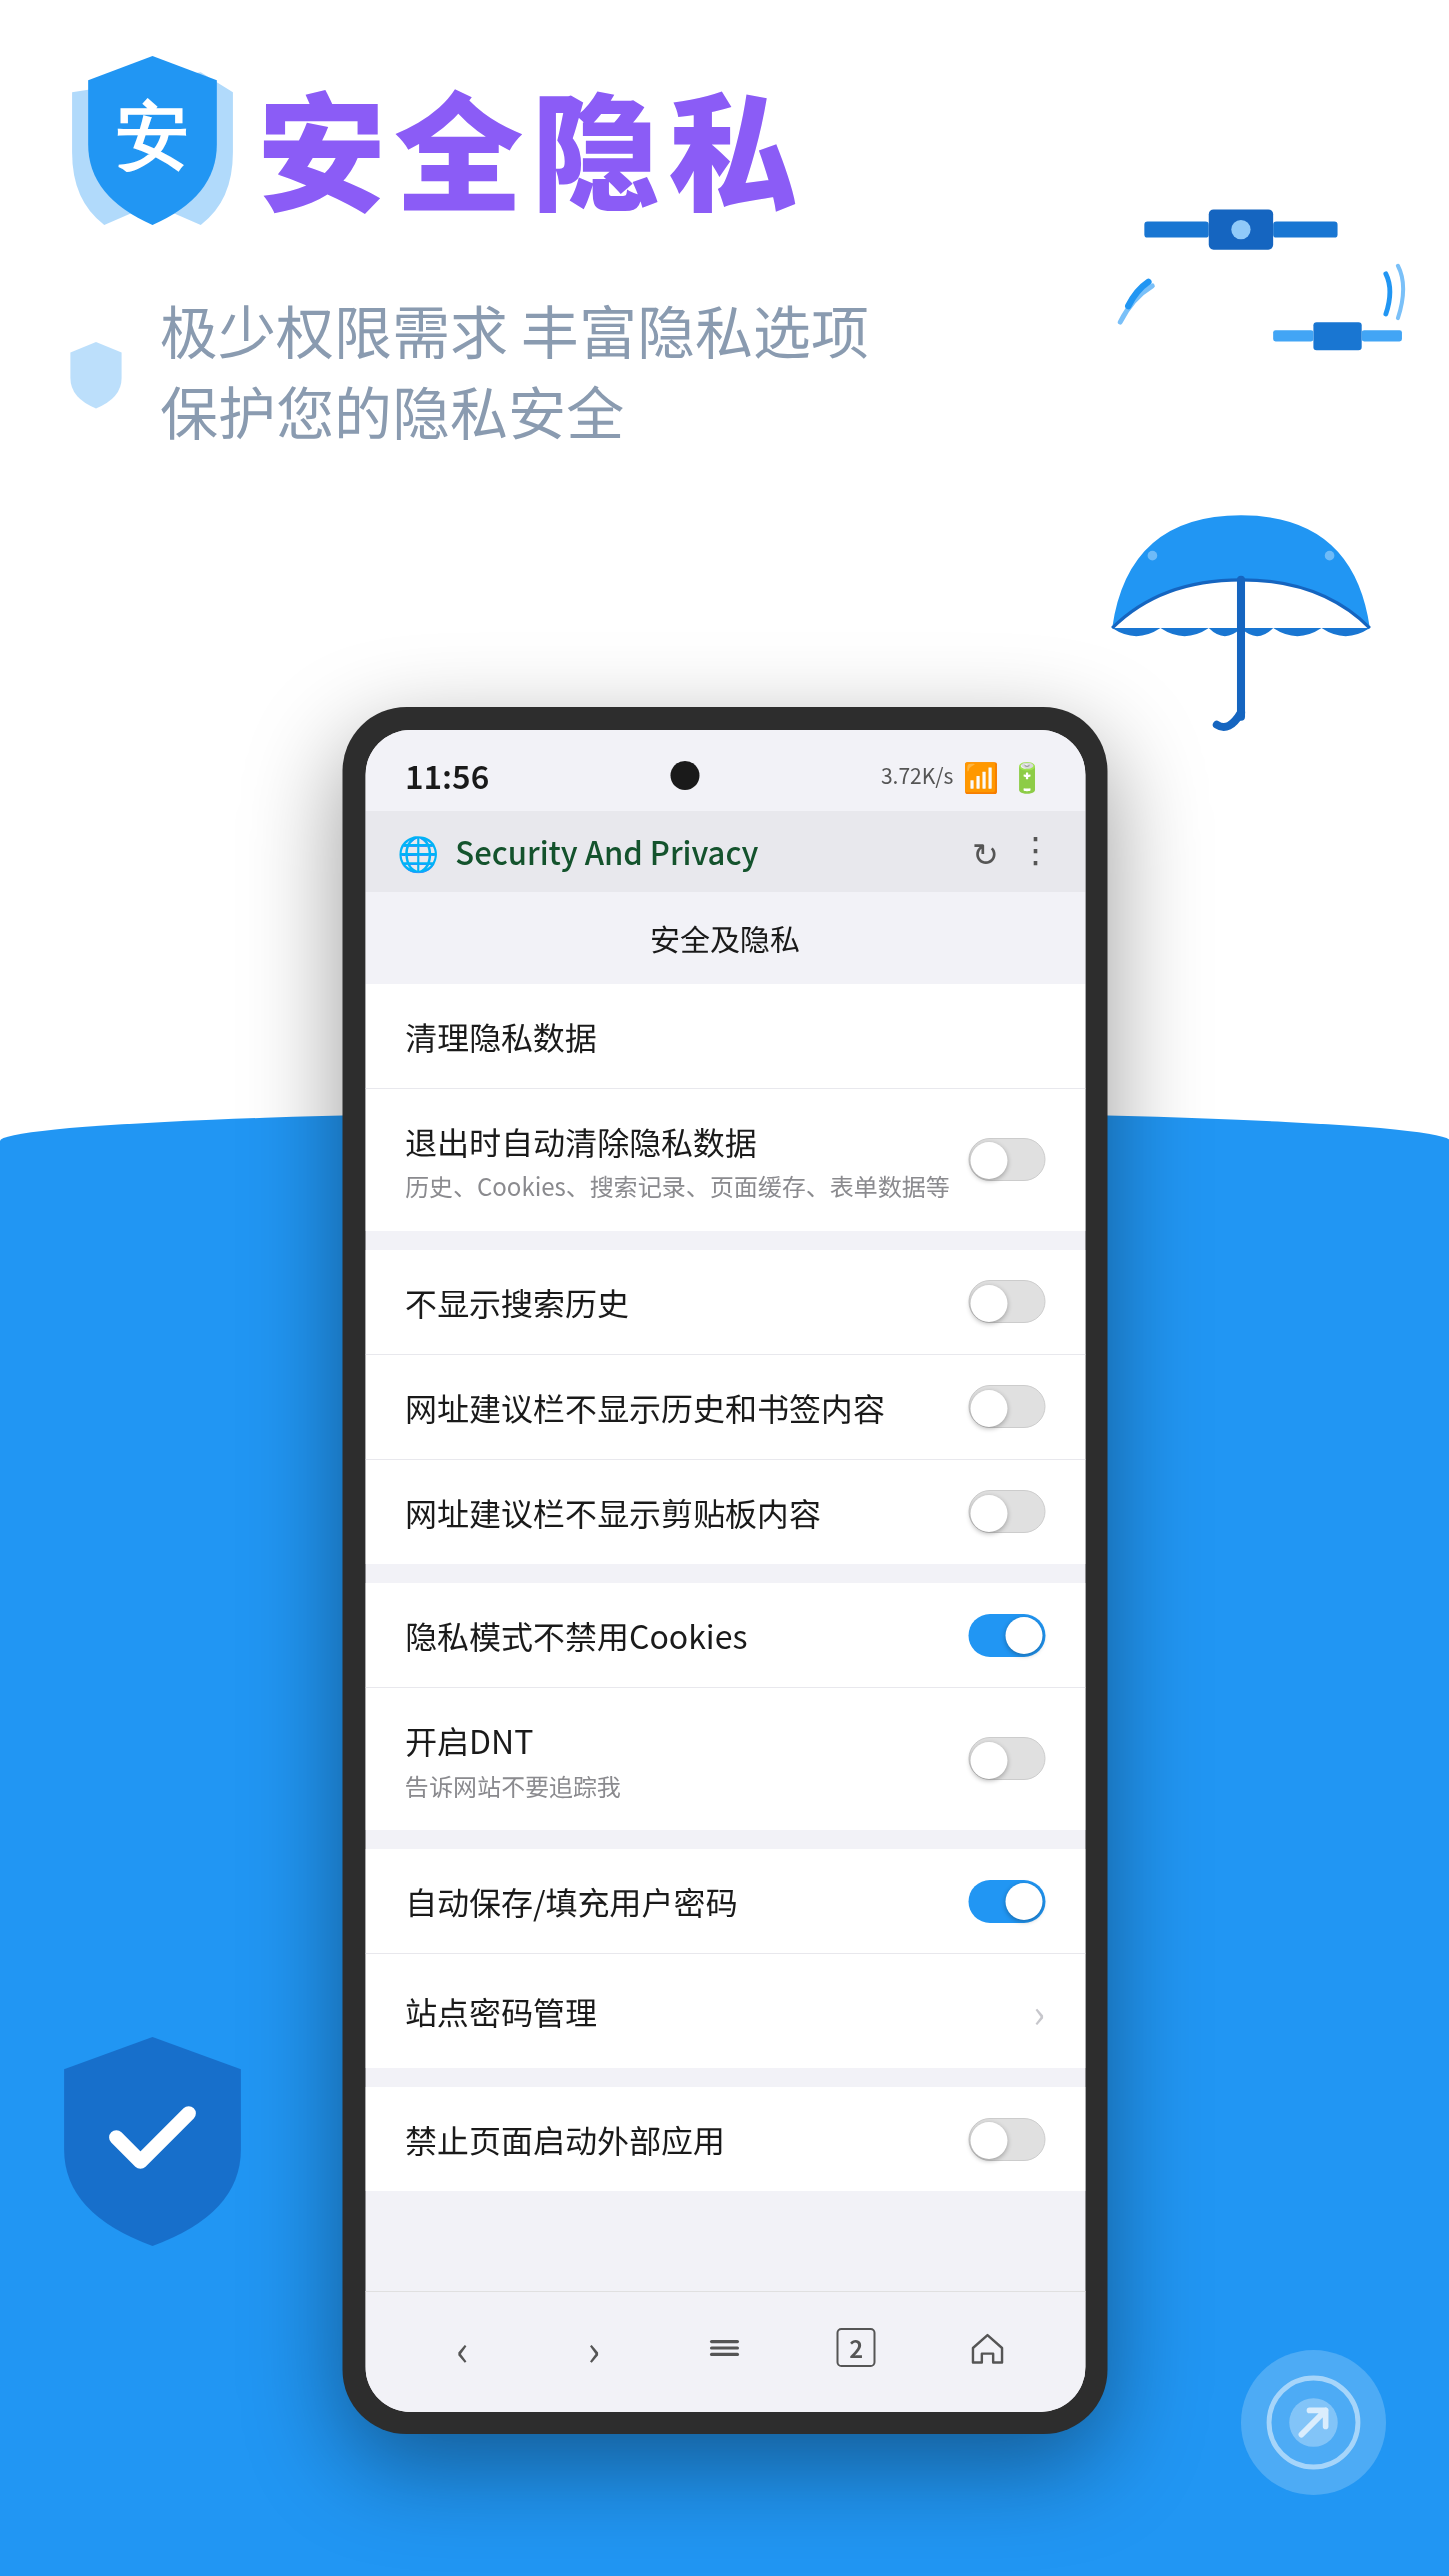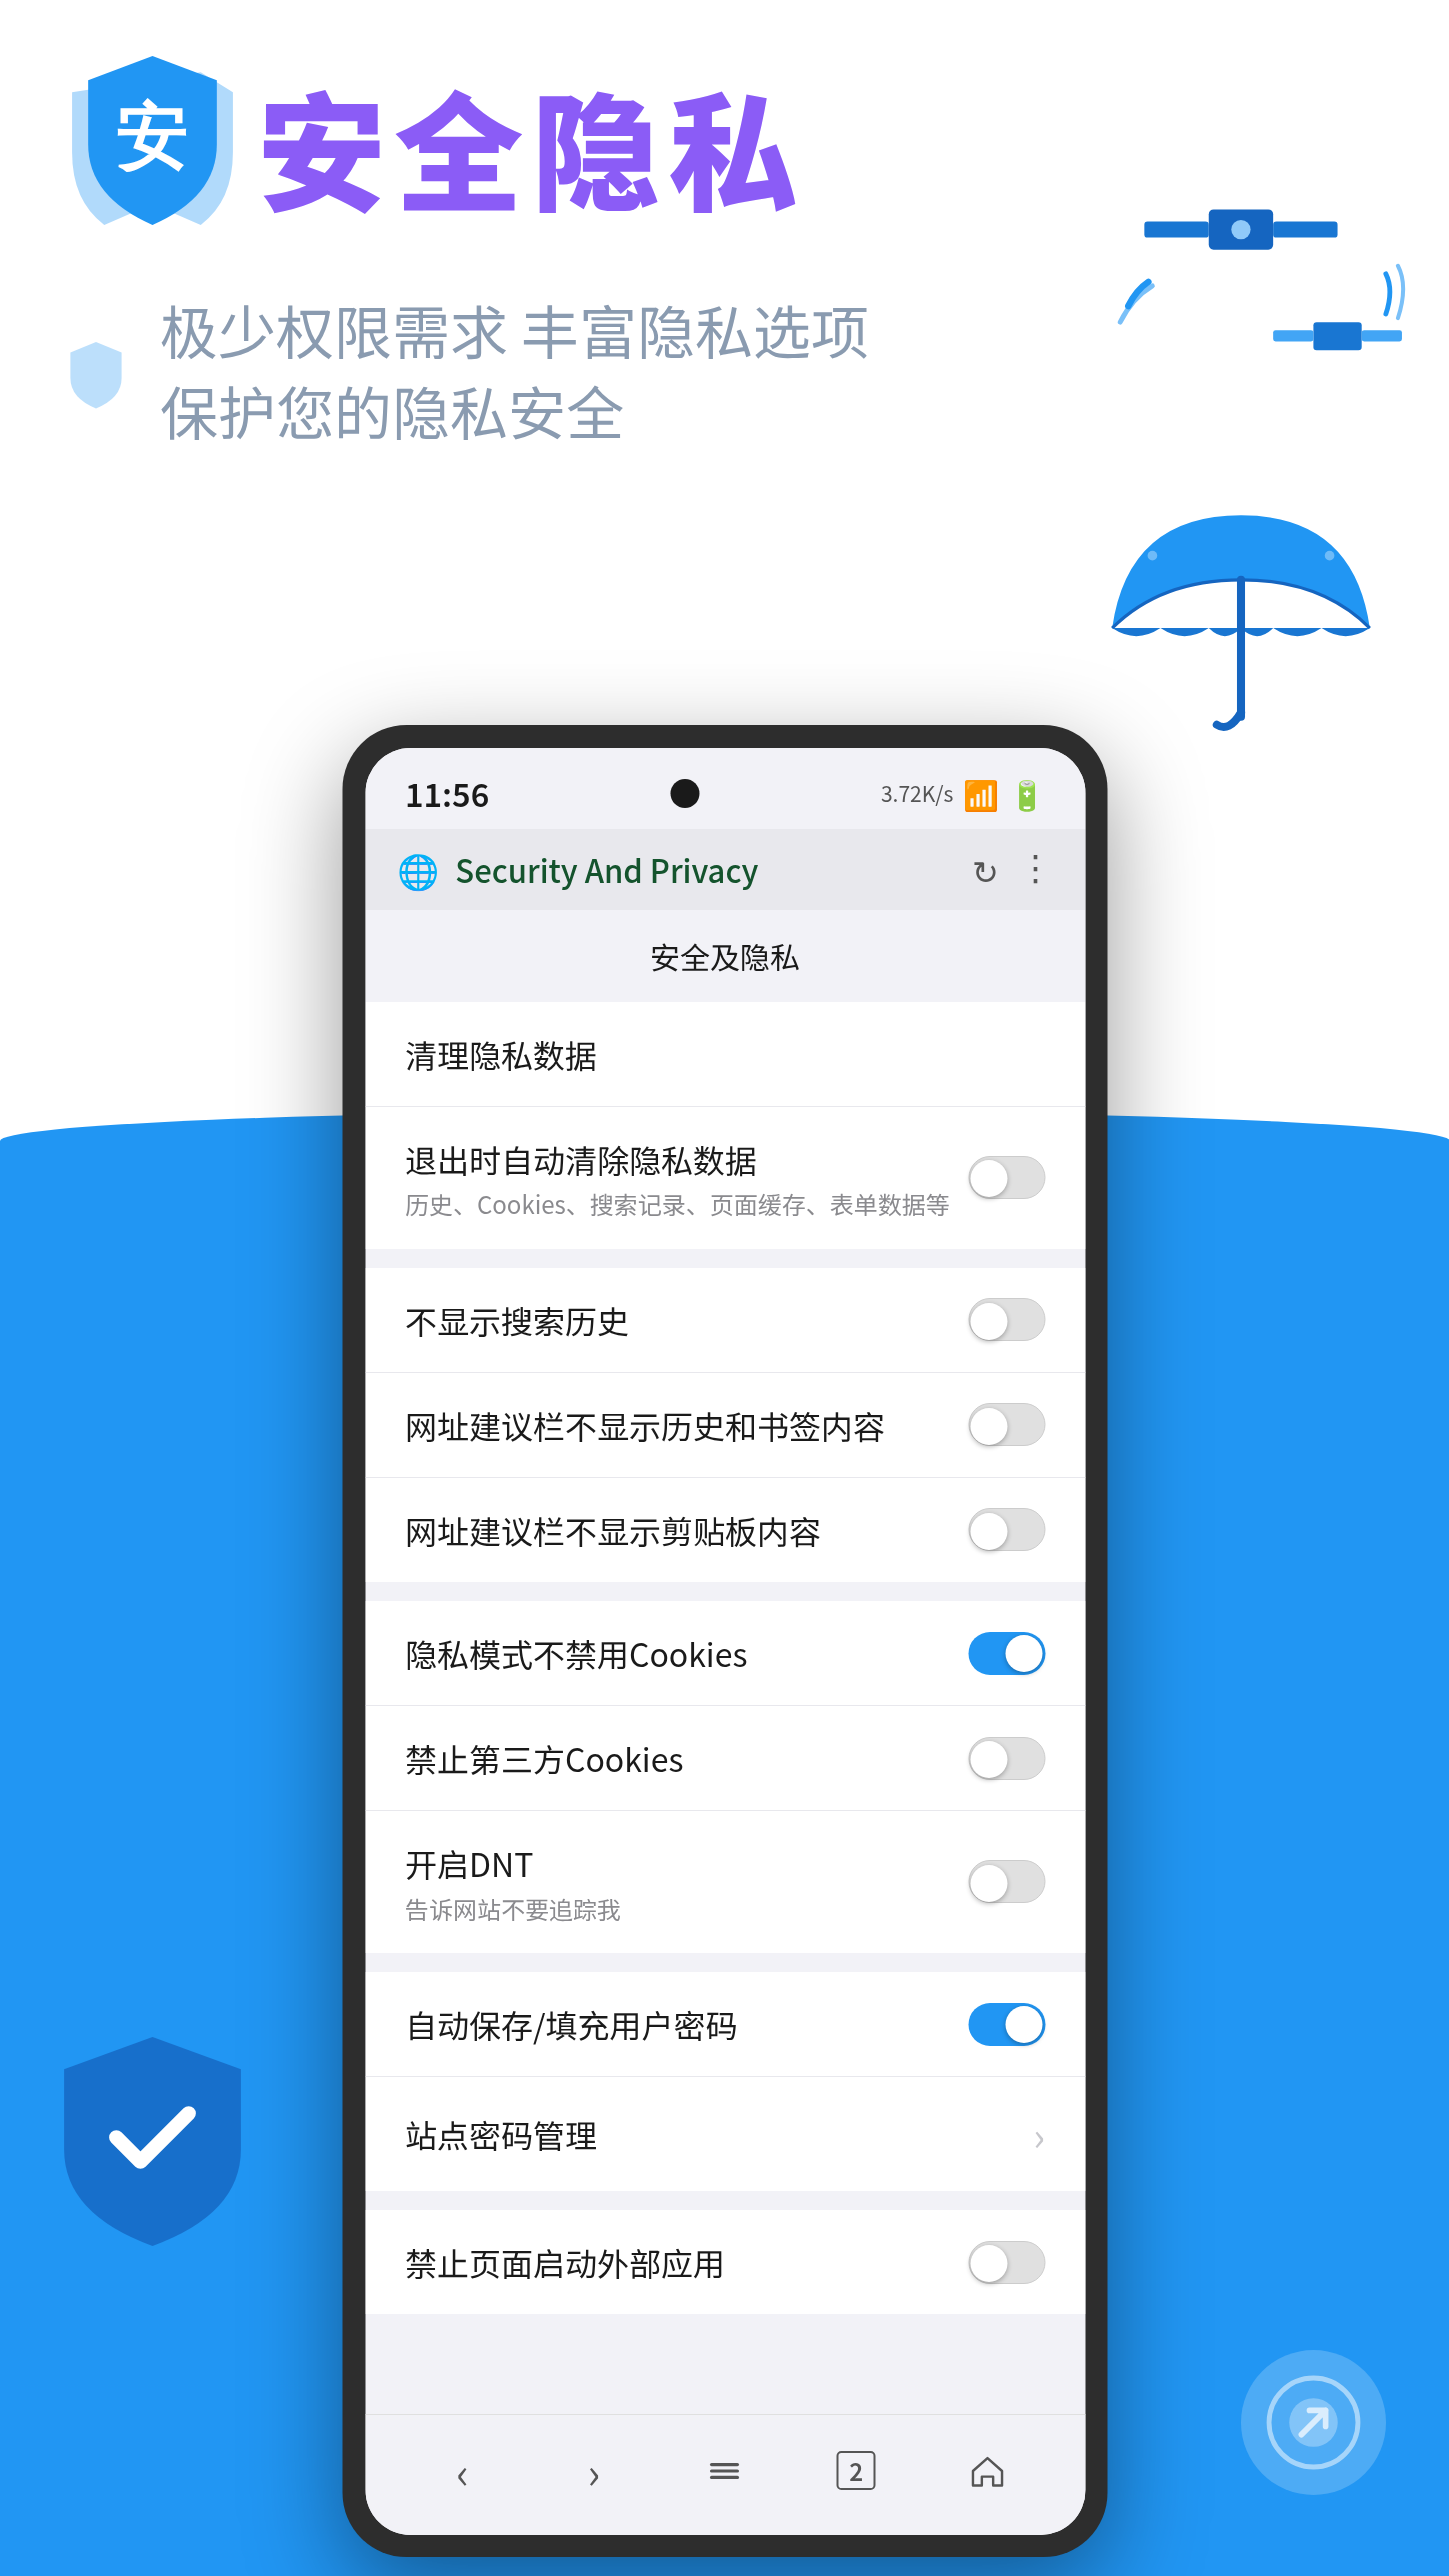--- a/index.html
+++ b/index.html
@@ -99,21 +99,21 @@
       position: absolute;
       top: 386px;
       right: 64px;
       width: 282px;
       height: 242px;
     }
 
     
     .phone-container {
       position: absolute;
-      top: 725px;
+      top: 707px;
       left: 50%;
       transform: translateX(-50%);
       width: 765px;
     }
 
     .phone-frame {
       background: #2d2d2d;
       border-radius: 64px;
       padding: 22.5px;
       box-shadow: 0 32px 97px rgba(0,0,0,0.4);
@@ -477,28 +477,20 @@
           <div class="settings-item">
             <div class="settings-item-content">
               <div class="settings-item-label">隐私模式不禁用Cookies</div>
             </div>
             <div class="toggle toggle-on">
               <div class="toggle-knob"></div>
             </div>
           </div>
           <div class="settings-item">
             <div class="settings-item-content">
-              <div class="settings-item-label">禁止第三方Cookies</div>
-            </div>
-            <div class="toggle toggle-off">
-              <div class="toggle-knob"></div>
-            </div>
-          </div>
-          <div class="settings-item">
-            <div class="settings-item-content">
               <div class="settings-item-label">开启DNT</div>
               <div class="settings-item-sublabel">告诉网站不要追踪我</div>
             </div>
             <div class="toggle toggle-off">
               <div class="toggle-knob"></div>
             </div>
           </div>
         </div>
 
         <div class="settings-group">

